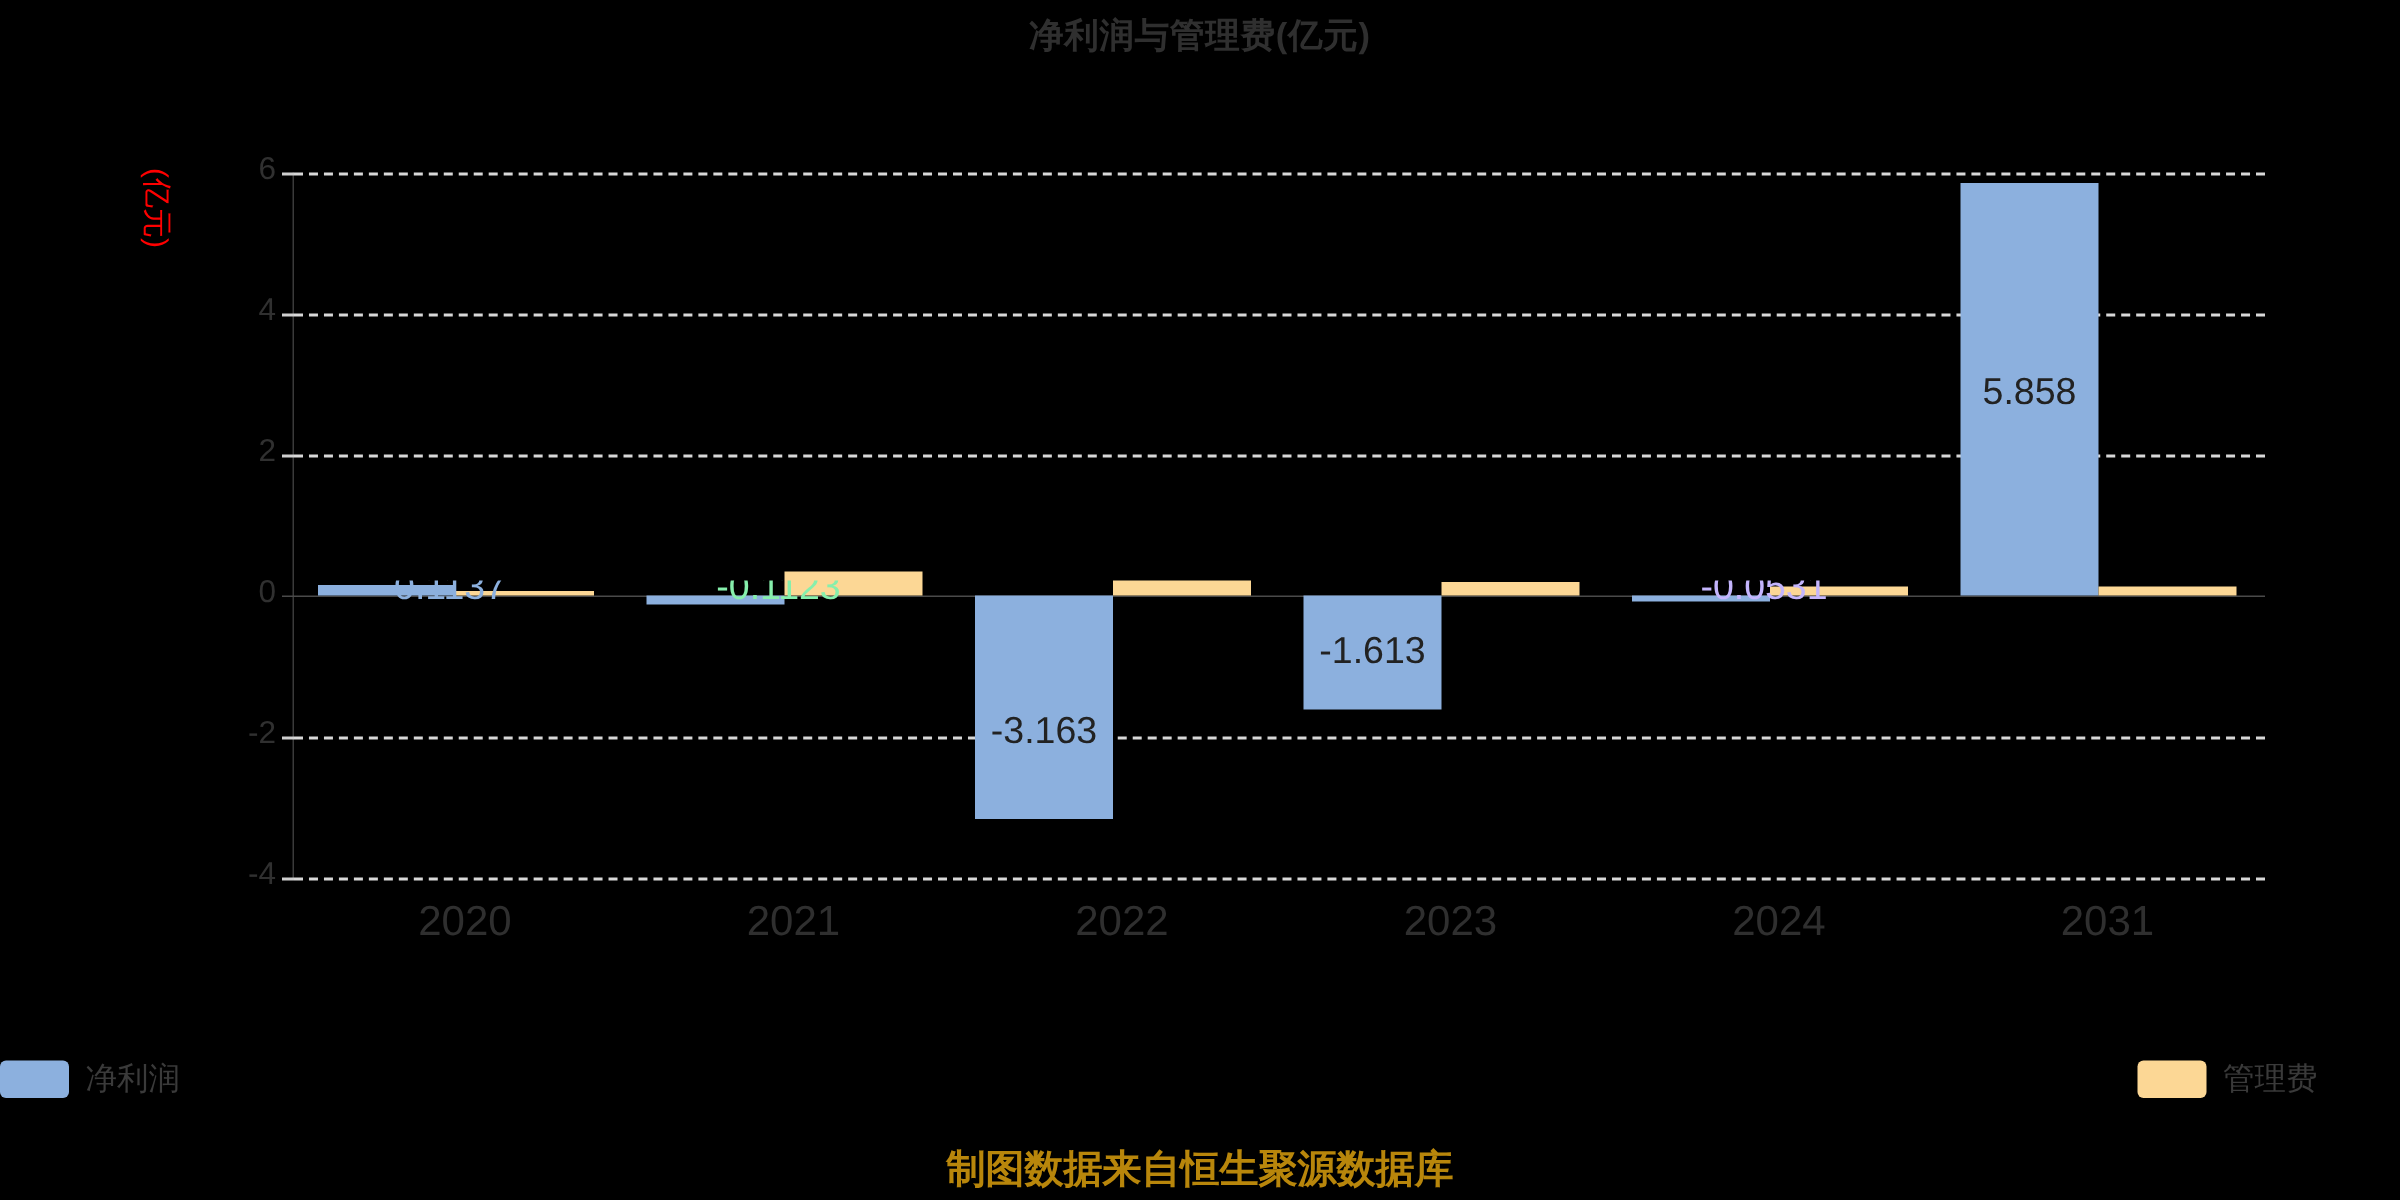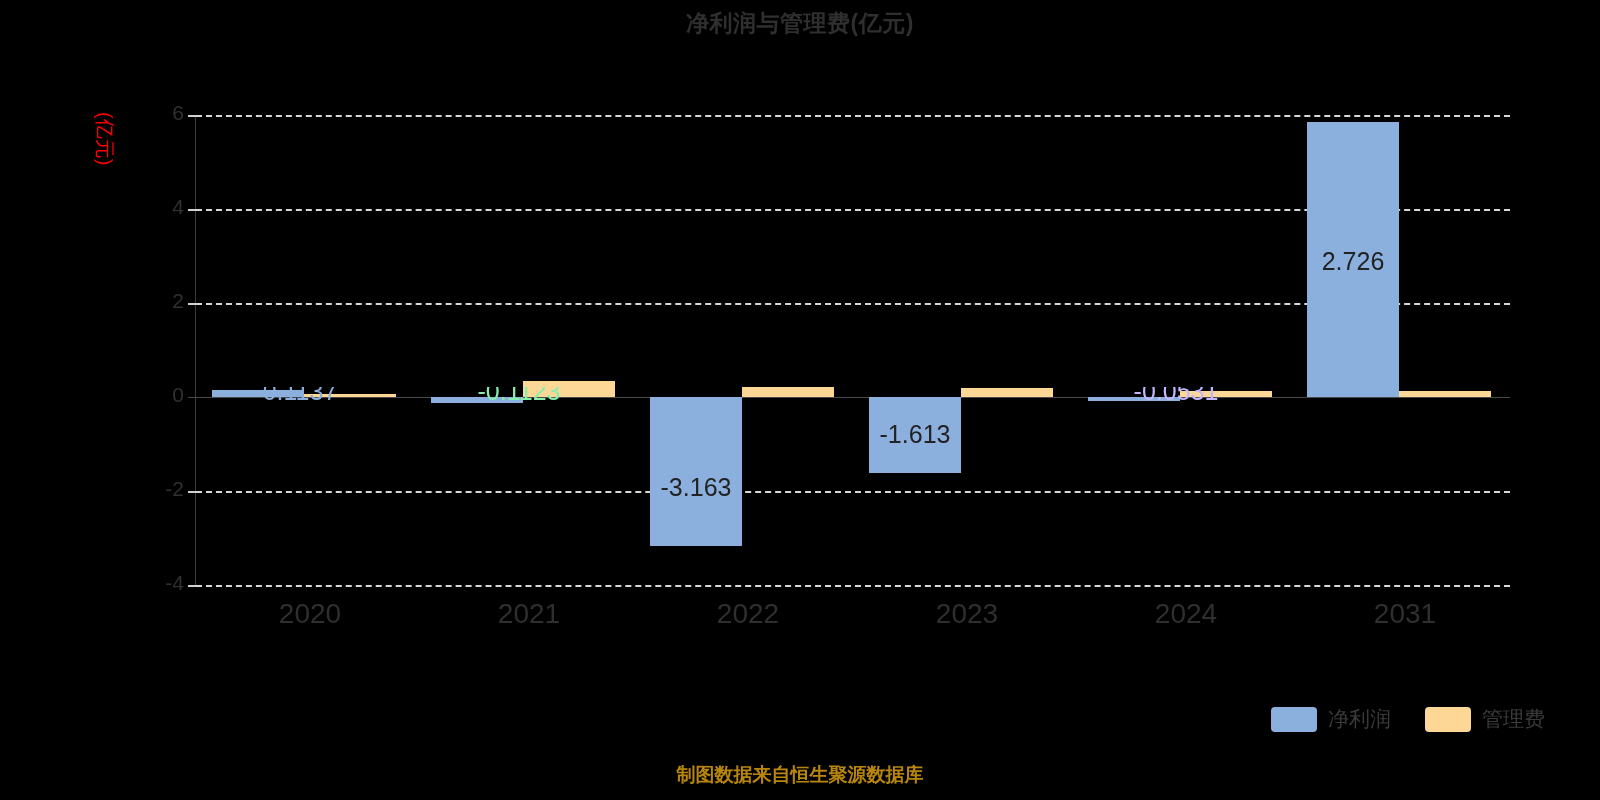--- a/index.html
+++ b/index.html
@@ -140,21 +140,21 @@
     white-space: nowrap;
   }
 
   
   .legend {
     position: absolute;
     top: 705px;
     left: 0;
     width: 1545px;
     display: flex;
-    justify-content: flex-end;
+    justify-content: space-between;
     align-items: center;
     gap: 34px;
   }
   .legend-item {
     display: flex;
     align-items: center;
     gap: 11px;
   }
   .legend-swatch {
     width: 46px;
@@ -167,21 +167,21 @@
     white-space: nowrap;
   }
 
   
   .footer-note {
     position: absolute;
     top: 762px;
     left: 0;
     width: 1600px;
     text-align: center;
-    font-size: 19px;
+    font-size: 26px;
     font-weight: bold;
     color: #b8860b;
     white-space: nowrap;
   }
 </style>
 </head>
 <body>
 
 <div id="chart-root">
 
@@ -245,21 +245,21 @@
     <div class="bar-label" style="left:633px; top:305px; width:172px;">-1.613</div>
 
     <div class="bar net" style="left:892px; top:282px; width:92px; height:4px;"></div>
     <div class="bar admin" style="left:984px; top:276px; width:92px; height:6px;"></div>
     <div class="label-clip" style="left:890px; top:272px; width:180px; height:16px;">
       <div class="bar-label" style="left:0; top:-10px; width:180px; color:#c4b5fd;">-0.0531</div>
     </div>
 
     <div class="bar net" style="left:1111px; top:7px; width:92px; height:275px;"></div>
     <div class="bar admin" style="left:1203px; top:276px; width:92px; height:6px;"></div>
-    <div class="bar-label" style="left:1071px; top:132px; width:172px;">2.726</div>
+    <div class="bar-label" style="left:1071px; top:132px; width:172px;">5.858</div>
 
   </div>
 
   <div class="xtick-label" style="left:224px; width:172px;">2020</div>
   <div class="xtick-label" style="left:443px; width:172px;">2021</div>
   <div class="xtick-label" style="left:662px; width:172px;">2022</div>
   <div class="xtick-label" style="left:881px; width:172px;">2023</div>
   <div class="xtick-label" style="left:1100px; width:172px;">2024</div>
   <div class="xtick-label" style="left:1319px; width:172px;">2031</div>
 

